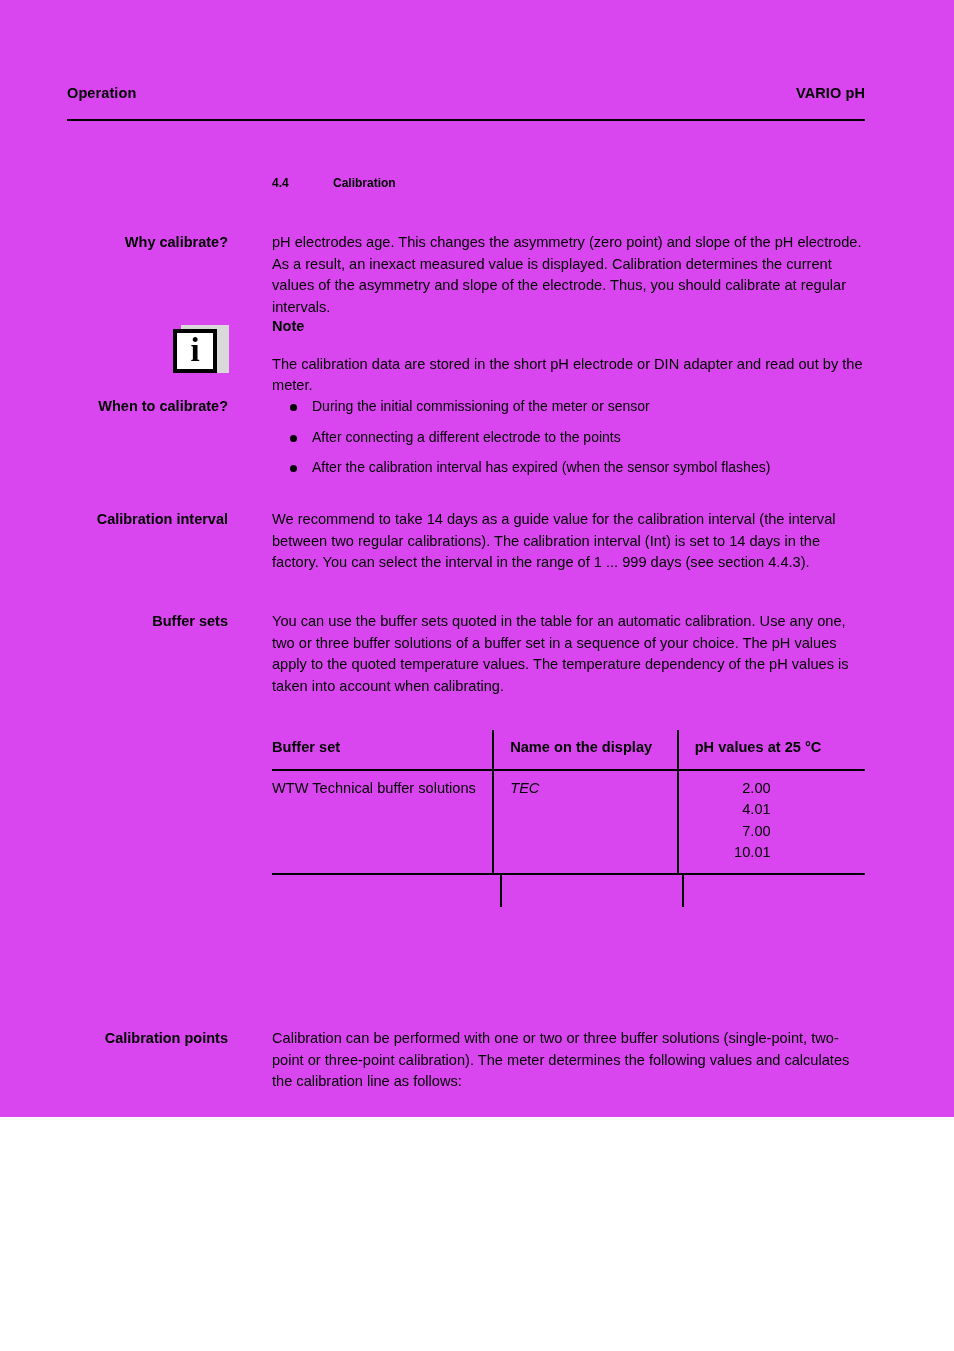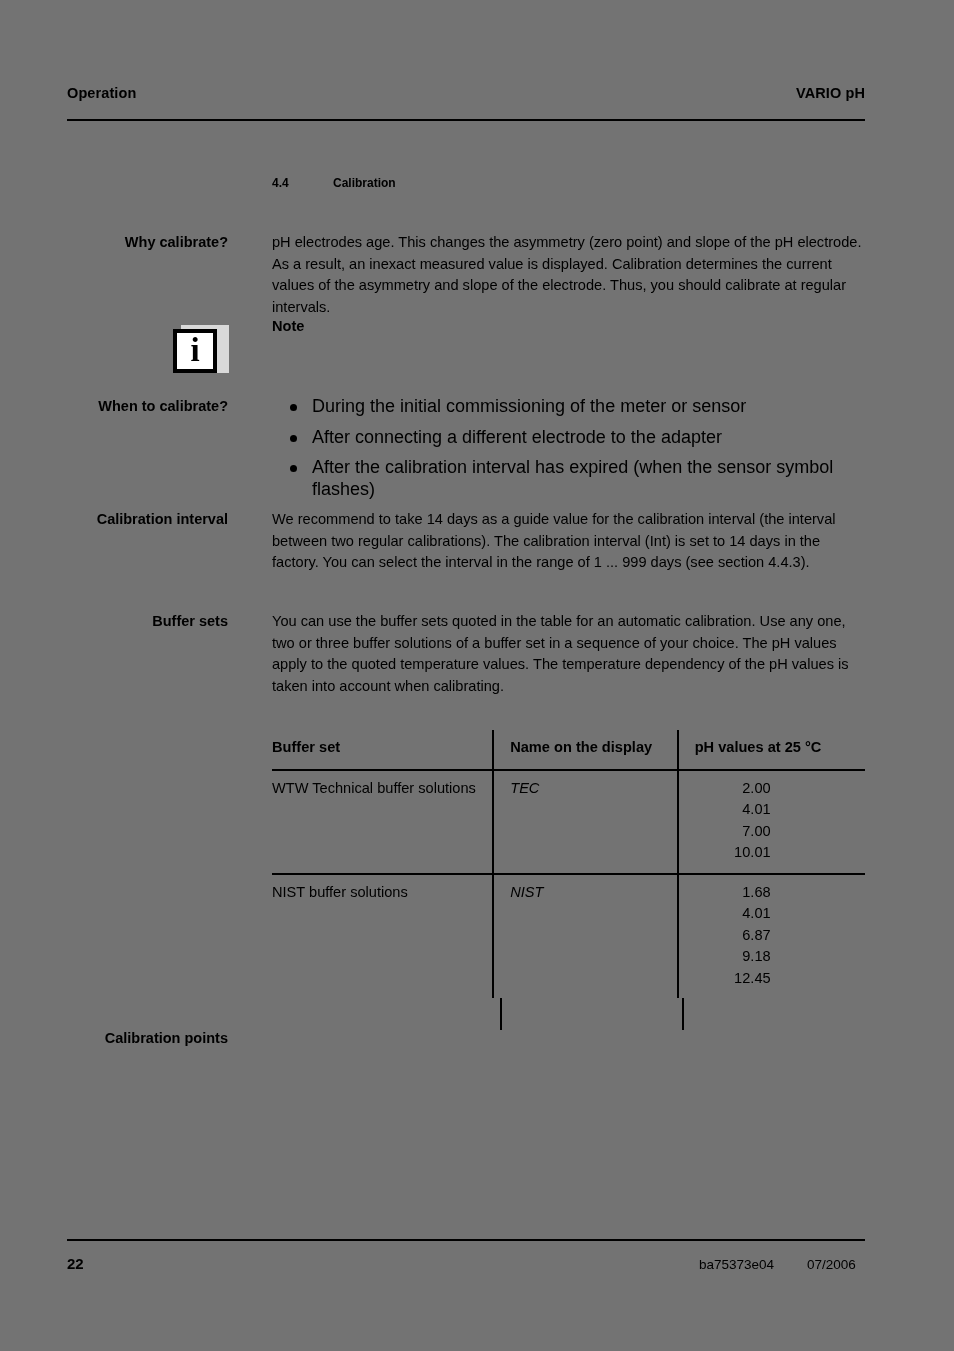--- a/index.html
+++ b/index.html
@@ -4,22 +4,22 @@
 <style>
   html, body {
     margin: 0;
     padding: 0;
     background: #ffffff;
   }
 
   .page {
     position: relative;
     width: 954px;
-    height: 1351px;
-    background: #737373;
+    height: 1117px;
+    background: #d946ef;
     font-family: "Liberation Sans", sans-serif;
     color: #000000;
     overflow: hidden;
   }
 
   
   .running-header {
     position: absolute;
     left: 67px;
     top: 85px;
@@ -143,21 +143,21 @@
   
   .bullet-list {
     list-style: none;
     margin: 0;
     padding: 0;
   }
   .bullet-item {
     position: relative;
     padding-left: 24px;
     margin-bottom: 9px;
-    font-size: 18px;
+    font-size: 14px;
     line-height: 21.5px;
   }
   .bullet-item:last-child { margin-bottom: 17px; }
   .bullet-dot {
     position: absolute;
     left: 2px;
     top: 8px;
     width: 7px;
     height: 7px;
     border-radius: 50%;
@@ -284,33 +284,34 @@
 
   <div class="note-icon-wrap">
     <div class="note-icon-shadow"></div>
     <div class="note-icon-box">
       <span class="note-icon-glyph">i</span>
     </div>
   </div>
 
   <div class="note-block">
     <p class="note-title">Note</p>
+    <p class="note-body">The calibration data are stored in the short pH electrode or DIN adapter and read out by the meter.</p>
   </div>
 
   <div class="block" style="top:396px;gap:16px;">
     <div class="margin-label">When to calibrate?</div>
     <div class="body-col">
       <ul class="bullet-list">
         <li class="bullet-item">
           <span class="bullet-dot"></span>
           <span>During the initial commissioning of the meter or sensor</span>
         </li>
         <li class="bullet-item">
           <span class="bullet-dot"></span>
-          <span>After connecting a different electrode to the adapter</span>
+          <span>After connecting a different electrode to the points</span>
         </li>
         <li class="bullet-item">
           <span class="bullet-dot"></span>
           <span>After the calibration interval has expired (when the sensor symbol flashes)</span>
         </li>
       </ul>
     </div>
   </div>
 
   <div class="block" style="top:509px;">
@@ -344,45 +345,33 @@
           </td>
           <td class="col-ph">
             <span class="ph-values">
               <span>2.00</span>
               <span>4.01</span>
               <span>7.00</span>
               <span>10.01</span>
             </span>
           </td>
         </tr>
-        <tr class="row-last">
-          <td class="col-set">NIST buffer solutions</td>
-          <td class="col-name">
-            <span class="display-name">NIST</span>
-          </td>
-          <td class="col-ph">
-            <span class="ph-values">
-              <span>1.68</span>
-              <span>4.01</span>
-              <span>6.87</span>
-              <span>9.18</span>
-              <span>12.45</span>
-            </span>
-          </td>
-        </tr>
       </tbody>
     </table>
     <div class="tbl-underhang">
       <div class="vline v1"></div>
       <div class="vline v2"></div>
     </div>
   </div>
 
   <div class="block" style="top:1028px;">
     <div class="margin-label">Calibration points</div>
+    <div class="body-col">
+      <p>Calibration can be performed with one or two or three buffer solutions (single-point, two-point or three-point calibration). The meter determines the following values and calculates the calibration line as follows:</p>
+    </div>
   </div>
 
   <div class="footer-rule"></div>
   <div class="footer">
     <span class="footer-page">22</span>
     <span class="footer-doc">ba75373e04</span>
     <span class="footer-date">07/2006</span>
   </div>
 
 </div>

